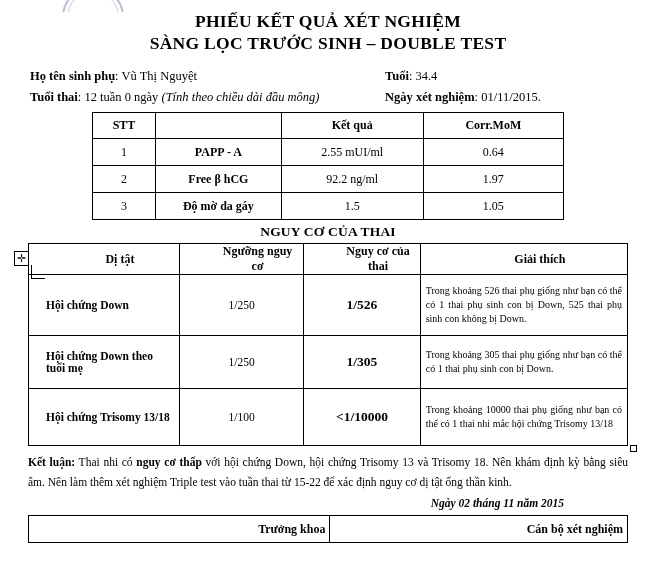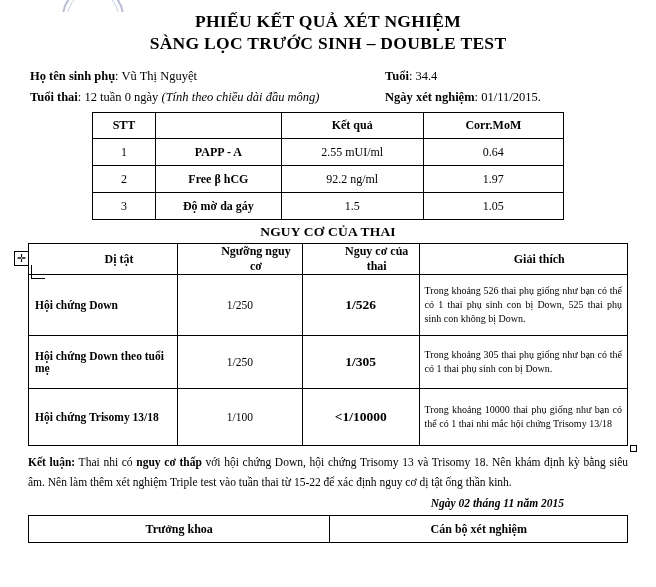--- a/index.html
+++ b/index.html
@@ -151,21 +151,21 @@
     padding-left: 36px;
   }
   .risk-table td { font-size: 11.5px; }
   .r-c1 { width: 155px; }
   .r-c2 { width: 105px; border-radius: 9px; }
   .r-c3 { width: 100px; }
   .r-c4 { width: 238px; }
   .risk-table td.defect {
     font-weight: bold;
     text-align: left;
-    padding-left: 6px;
+    padding-left: 17px;
     font-size: 11.5px;
   }
   .risk-table td.thr {
     text-align: center;
     font-size: 11.5px;
   }
   .risk-table td.risk {
     text-align: center;
     font-weight: bold;
     font-size: 13.5px;
@@ -240,21 +240,21 @@
     font-size: 11.5px;
     margin: 5px 92px 0 0;
   }
 
   
   .sign-wrap {
     margin: 6px 28px 0 28px;
   }
   .sign-table { width: 600px; }
   .sign-table td {
-    text-align: center;
+    text-align: right;
     font-weight: bold;
     height: 26px;
     font-size: 12px;
     margin-left: 44px;
   }
   .s-c1 { width: 302px; }
   .s-c2 { width: 298px; }
 </style>
 </head>
 <body>

